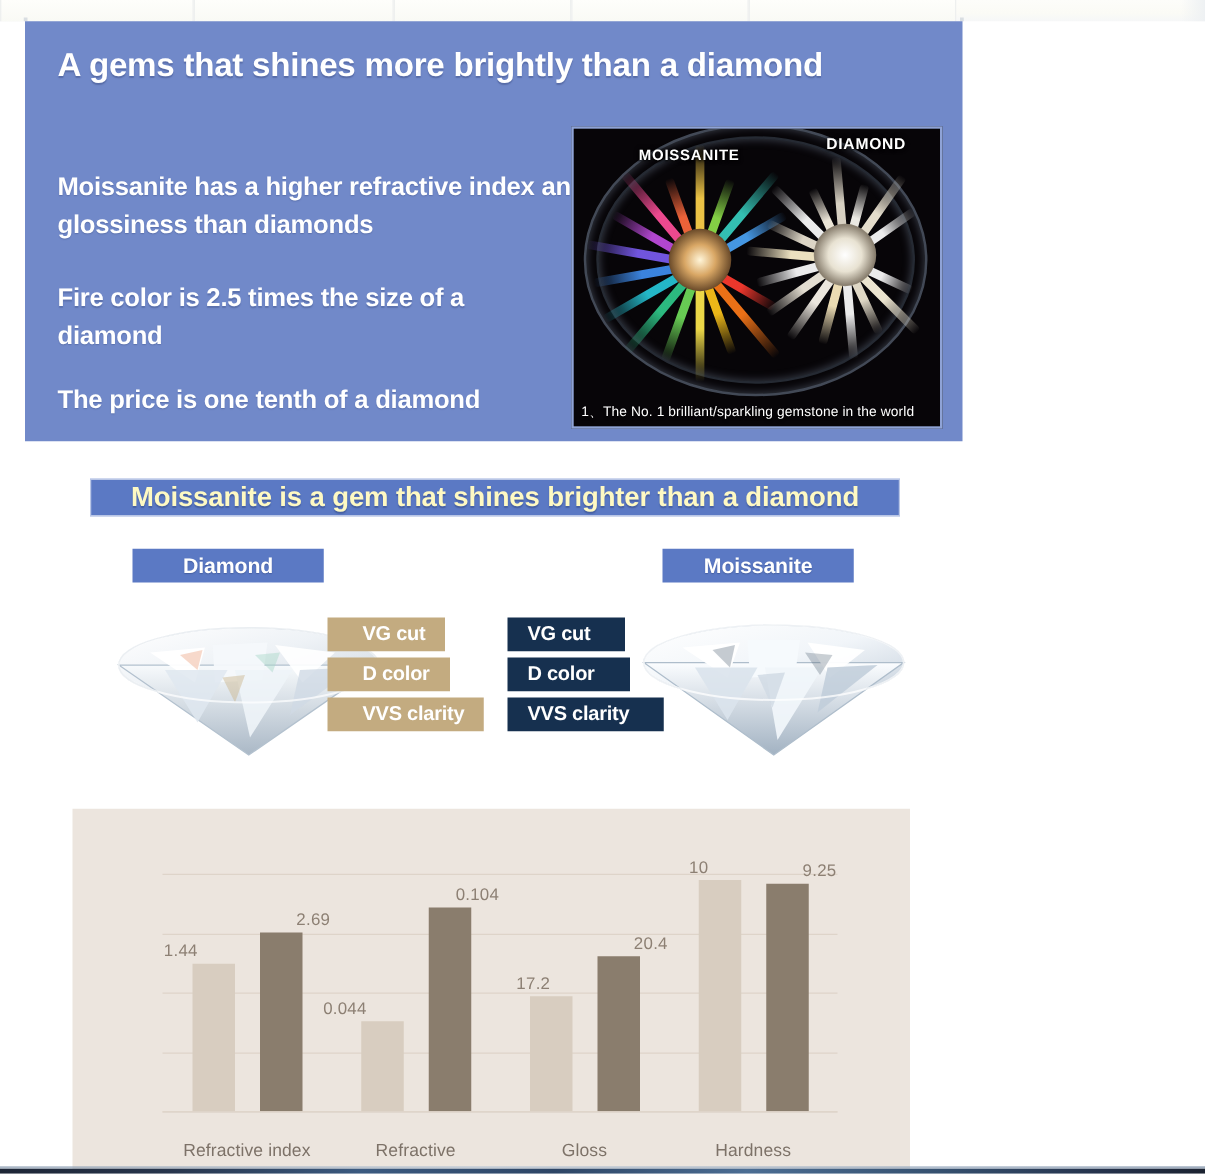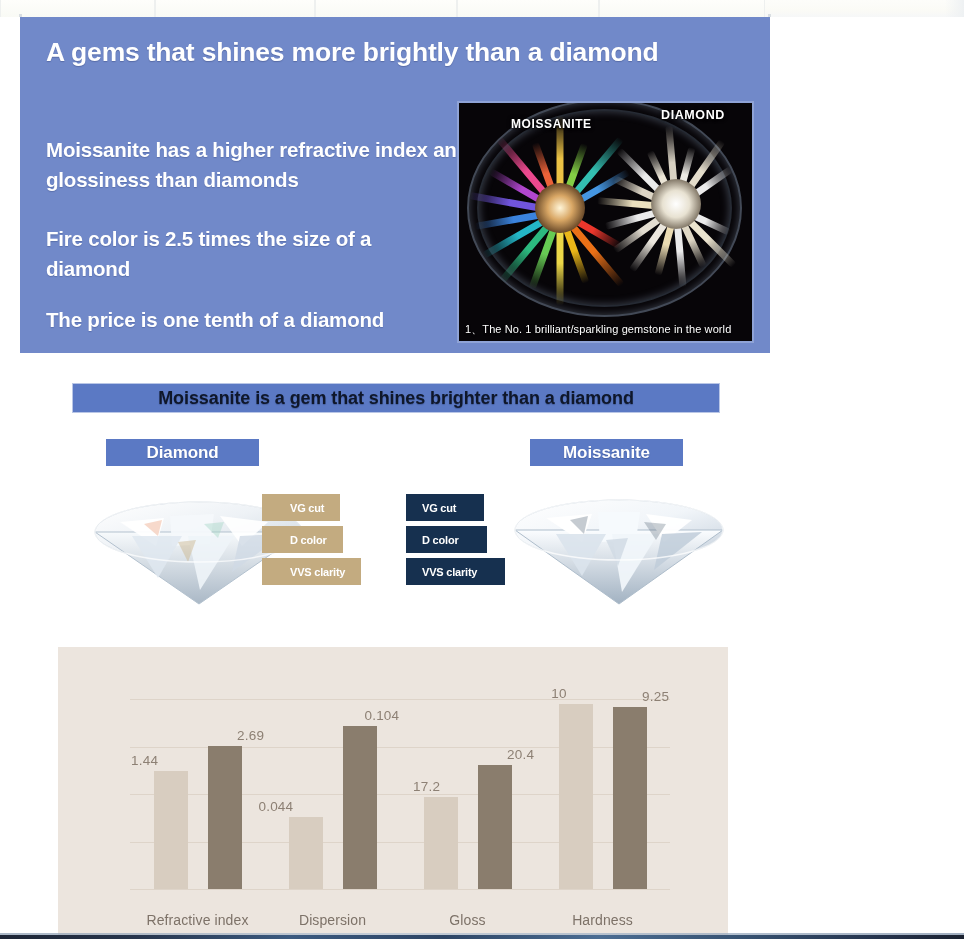--- a/index.html
+++ b/index.html
@@ -81,21 +81,21 @@
     text-shadow:0 1px 2px #000;
   }
 
   
   .banner {
     position: absolute; left: 72px; top: 383px; width: 648px; height: 30px;
     background: #5b79c4; border: 1px solid #b9c6e6;
     display: flex; align-items: center; justify-content: center;
   }
   .banner span {
-    color:#0f172a; font-weight:bold; font-size:18px; letter-spacing:-0.1px;
+    color:#fef9c3; font-weight:bold; font-size:22px; letter-spacing:-0.1px;
     text-shadow:0 1px 1px rgba(30,45,95,.35);
   }
 
   .chip {
     position:absolute; height:27px; background:#5b79c4;
     display:flex; align-items:center; justify-content:center;
   }
   .chip span {
     color:#fff; font-weight:bold; font-size:17px; letter-spacing:-0.1px;
     text-shadow:0 1px 1px rgba(30,45,95,.35);
@@ -111,21 +111,21 @@
   .dia-right { left:512px; top:2px;  width:215px; height:128px; }
 
   .dia-svg { width:100%; height:100%; display:block; }
 
   .tagcol { position:absolute; display:flex; flex-direction:column; gap:5px; }
   .tags-left  { left:262px; top:16px;  align-items:flex-start; }
   .tags-right { left:406px; top:16px;  align-items:flex-start; }
 
   .tag {
     height:27px; display:flex; align-items:center;
-    font-size:11px; font-weight:bold; color:#fff;
+    font-size:16px; font-weight:bold; color:#fff;
     letter-spacing:-0.2px; white-space:nowrap;
   }
   .tag.gold { background:#c3ab80; padding:0 16px 0 28px; }
   .tag.navy { background:#16304f; padding:0 28px 0 16px; }
 
   
   .chartpanel {
     position:absolute; left:58px; top:647px; width:670px; height:289px;
     background:#ece5de;
   }
@@ -348,21 +348,21 @@
         <div class="group" style="left: 405px; width: 135px;">
           <div class="bar light" style="left: 23.5px; width: 34px; height: 185px; background: rgb(216, 205, 192);"></div>
           <div class="vlabel" style="color: rgb(141, 128, 116); bottom: 188px; left: 16.3px;">10</div>
           <div class="bar dark" style="left: 77.5px; width: 34px; height: 182px; background: rgb(138, 125, 109);"></div>
           <div class="vlabel" style="color: rgb(141, 128, 116); bottom: 185px; left: 107.1px;">9.25</div>
         </div>
       </div>
     <div class="axisline"></div>
     <div id="catlabels">
         <div class="catlabel" style="left: 72px; width: 135px;">Refractive index</div>
-        <div class="catlabel" style="left: 207px; width: 135px;">Dispersion</div>
+        <div class="catlabel" style="left: 207px; width: 135px;">Refractive</div>
         <div class="catlabel" style="left: 342px; width: 135px;">Gloss</div>
         <div class="catlabel" style="left: 477px; width: 135px;">Hardness</div>
       </div>
   </div>
 
   <div class="bottom-strip2"></div>
   <div class="bottom-strip"></div>
 </div>
 
 </body></html>

